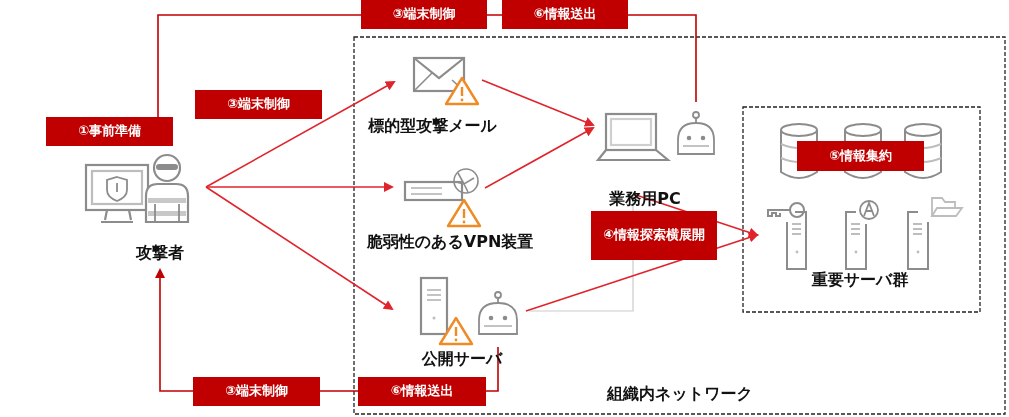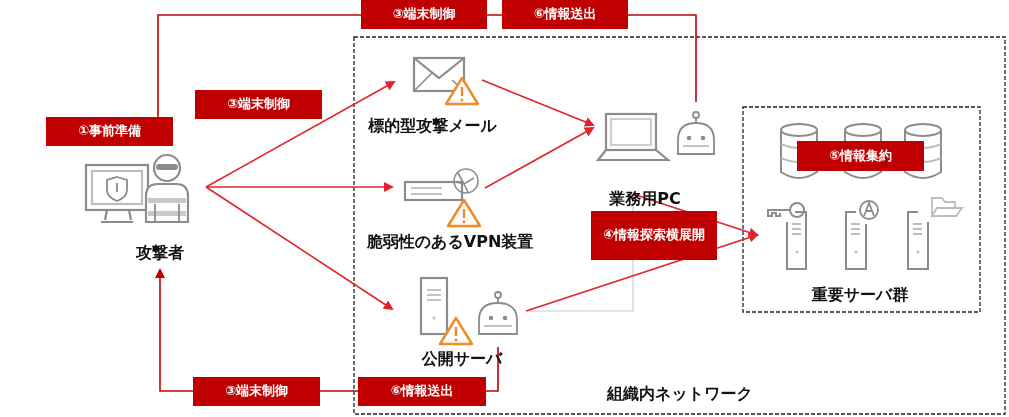--- a/index.html
+++ b/index.html
@@ -182,14 +182,14 @@
   <span>④情報探索</span>
   <span>横展開</span>
 </div>
 <div class="label-box" style="left:797px;top:141px;width:127px;height:30px;">⑤情報集約</div>
 
 <div class="node-label" style="left:130px;top:243px;width:60px;">攻撃者</div>
 <div class="node-label" style="left:365px;top:116px;width:135px;">標的型攻撃メール</div>
 <div class="node-label" style="left:365px;top:232px;width:170px;">脆弱性のあるVPN装置</div>
 <div class="node-label" style="left:412px;top:349px;width:100px;">公開サーバ</div>
 <div class="node-label" style="left:600px;top:169px;width:90px;margin-top:20px;">業務用PC</div>
-<div class="node-label" style="left:800px;top:285px;width:120px;">重要サーバ群</div>
+<div class="node-label" style="left:800px;top:270px;width:120px;">重要サーバ群</div>
 <div class="node-label" style="left:605px;top:384px;width:150px;font-weight:bold;">組織内ネットワーク</div>
 
 </body></html>

